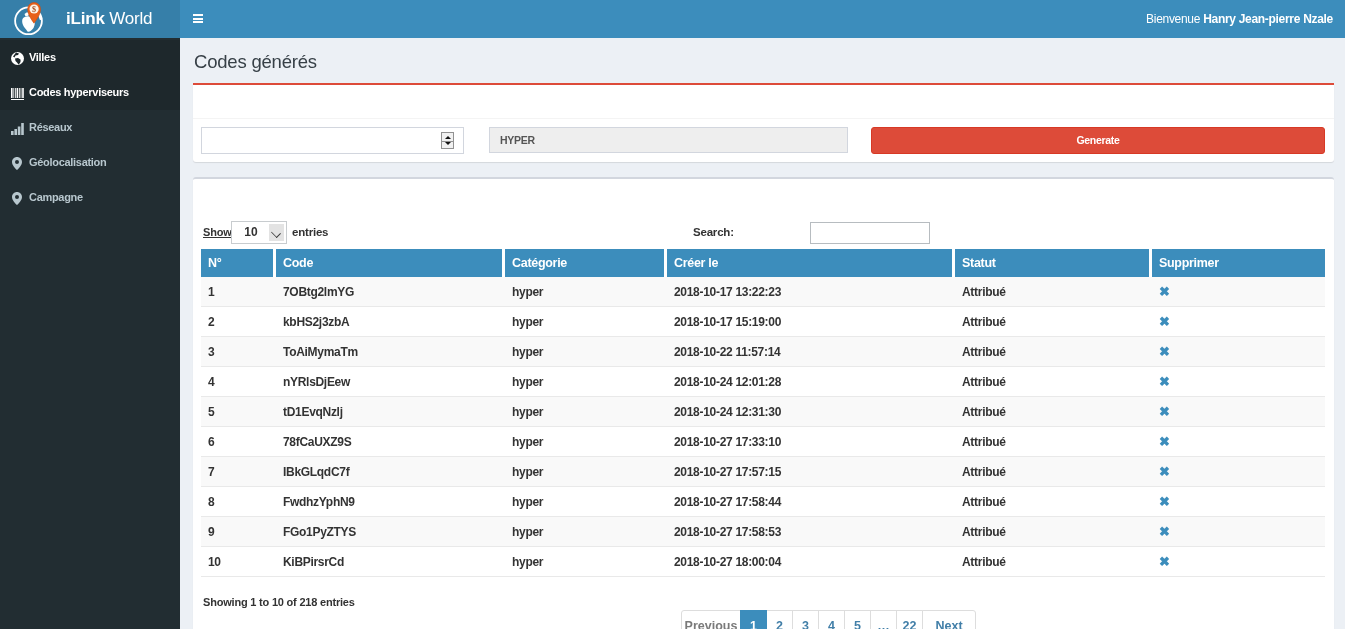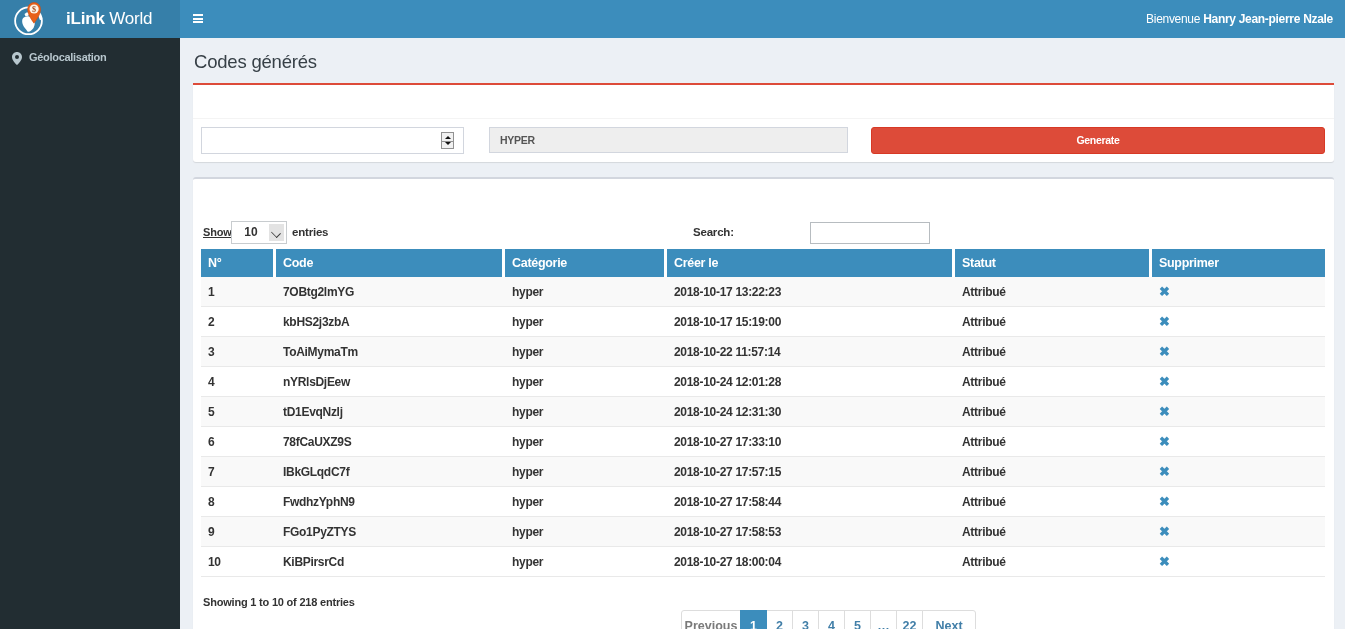--- a/index.html
+++ b/index.html
@@ -81,23 +81,51 @@
 <div class="navbar"></div>
 <div class="burger">
     <div></div>
     <div></div>
     <div></div>
   </div>
 <div class="welcome">Bienvenue <b>Hanry Jean-pierre Nzale</b></div>
 
 <div class="sidebar">
   <ul class="sm">
+    <li class="on"><span class="ic"><svg width="13" height="13" viewBox="0 0 13 13">
+            <circle cx="6.5" cy="6.5" r="6.5" fill="#fff"></circle>
+            <path d="M5 0.5 L8 1.5 L7 3 L4.5 3.5 L3.5 5.5 L2 4.5 Z" fill="#1e282c"></path>
+            <path d="M4 6.5 L7 6 L9.5 7.5 C10 9.5 9 11.5 7.5 12.5 L6 10.5 L4.5 9 Z" fill="#1e282c"></path>
+          </svg></span>Villes</li>
+    <li class="on"><span class="ic"><svg width="13" height="12" viewBox="0 0 13 12">
+            <g fill="#fff">
+              <rect x="0" y="0" width="1.6" height="10"></rect>
+              <rect x="2.4" y="0" width="0.8" height="10"></rect>
+              <rect x="4" y="0" width="0.8" height="10"></rect>
+              <rect x="5.6" y="0" width="1.6" height="10"></rect>
+              <rect x="8" y="0" width="0.8" height="10"></rect>
+              <rect x="9.6" y="0" width="0.8" height="10"></rect>
+              <rect x="11.2" y="0" width="1.6" height="10"></rect>
+              <rect x="0" y="11" width="13" height="1"></rect>
+            </g>
+          </svg></span>Codes hyperviseurs</li>
+    <li><span class="ic"><svg width="13" height="12" viewBox="0 0 13 12">
+            <g fill="#b8c7ce">
+              <rect x="0" y="8" width="2.6" height="4"></rect>
+              <rect x="3.4" y="6" width="2.6" height="6"></rect>
+              <rect x="6.8" y="3.5" width="2.6" height="8.5"></rect>
+              <rect x="10.2" y="0" width="2.6" height="12"></rect>
+            </g>
+          </svg></span>Réseaux</li>
     <li><span class="ic"><svg width="10" height="13" viewBox="0 0 10 13">
             <path d="M5 0 C7.8 0 10 2.2 10 5 C10 8 6.5 12 5 13 C3.5 12 0 8 0 5 C0 2.2 2.2 0 5 0 Z M5 3 A2 2 0 1 0 5 7 A2 2 0 1 0 5 3 Z" fill="#b8c7ce"></path>
           </svg></span>Géolocalisation</li>
+    <li><span class="ic"><svg width="10" height="13" viewBox="0 0 10 13">
+            <path d="M5 0 C7.8 0 10 2.2 10 5 C10 8 6.5 12 5 13 C3.5 12 0 8 0 5 C0 2.2 2.2 0 5 0 Z M5 3 A2 2 0 1 0 5 7 A2 2 0 1 0 5 3 Z" fill="#b8c7ce"></path>
+          </svg></span>Campagne</li>
   </ul>
 </div>
 
 <h1>Codes générés</h1>
 <div class="box1">
   <div class="div"></div>
   <div class="inp1"></div>
   <div class="spin">
       <div class="mid"></div>
       <div class="up"></div>

